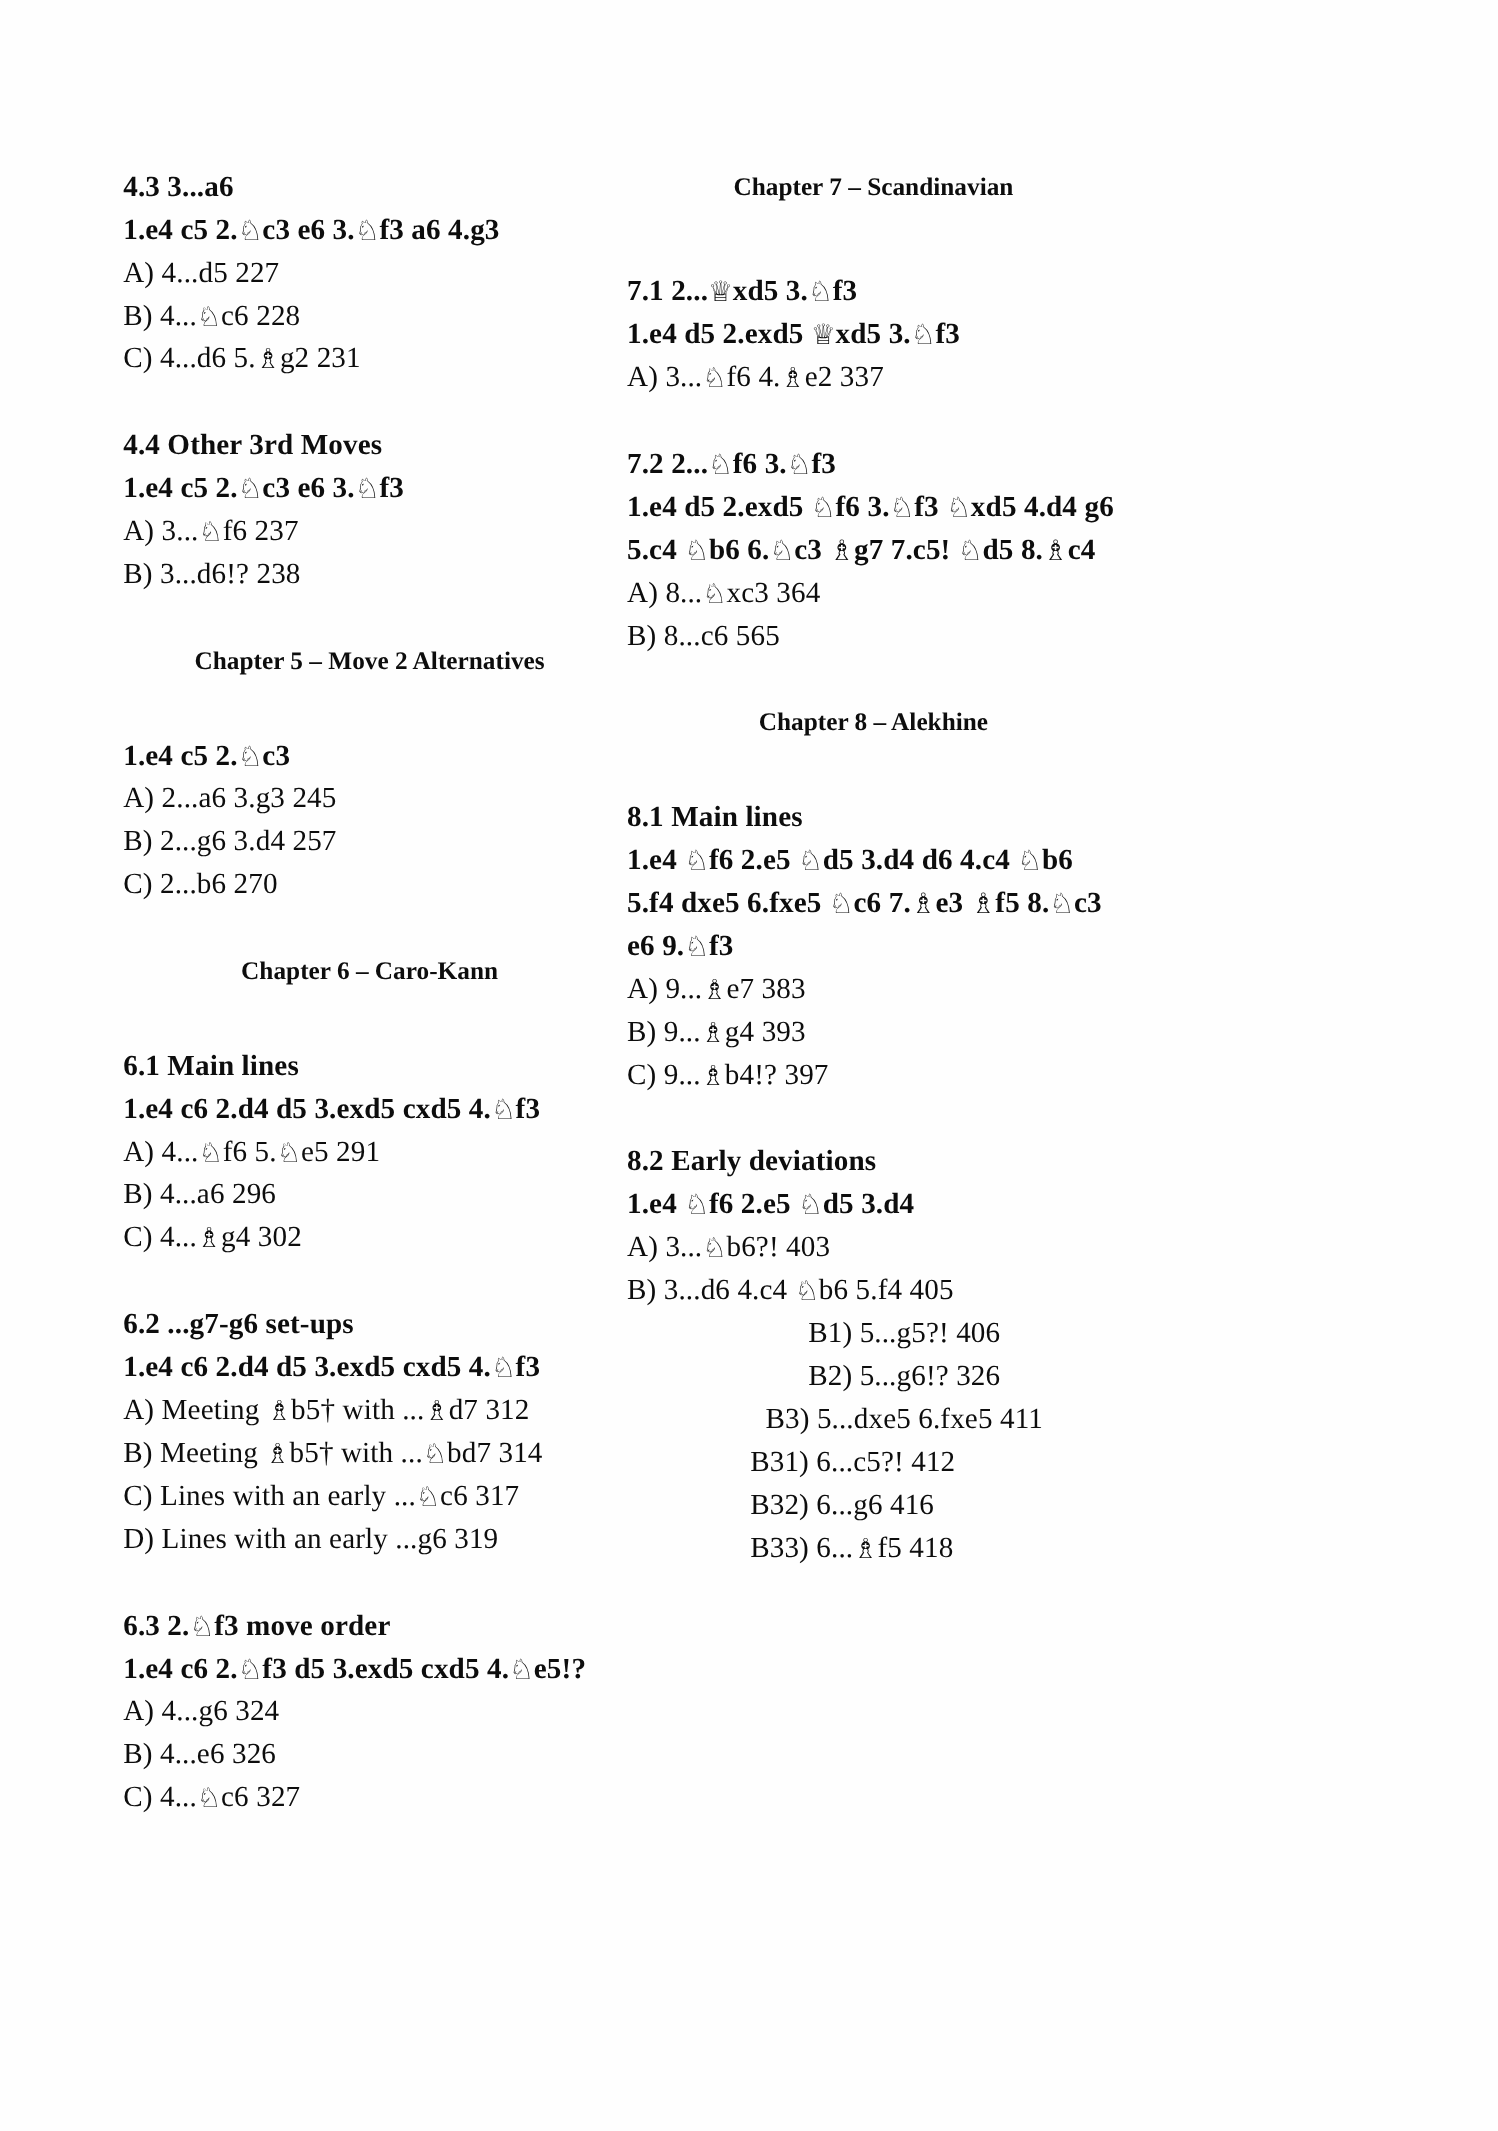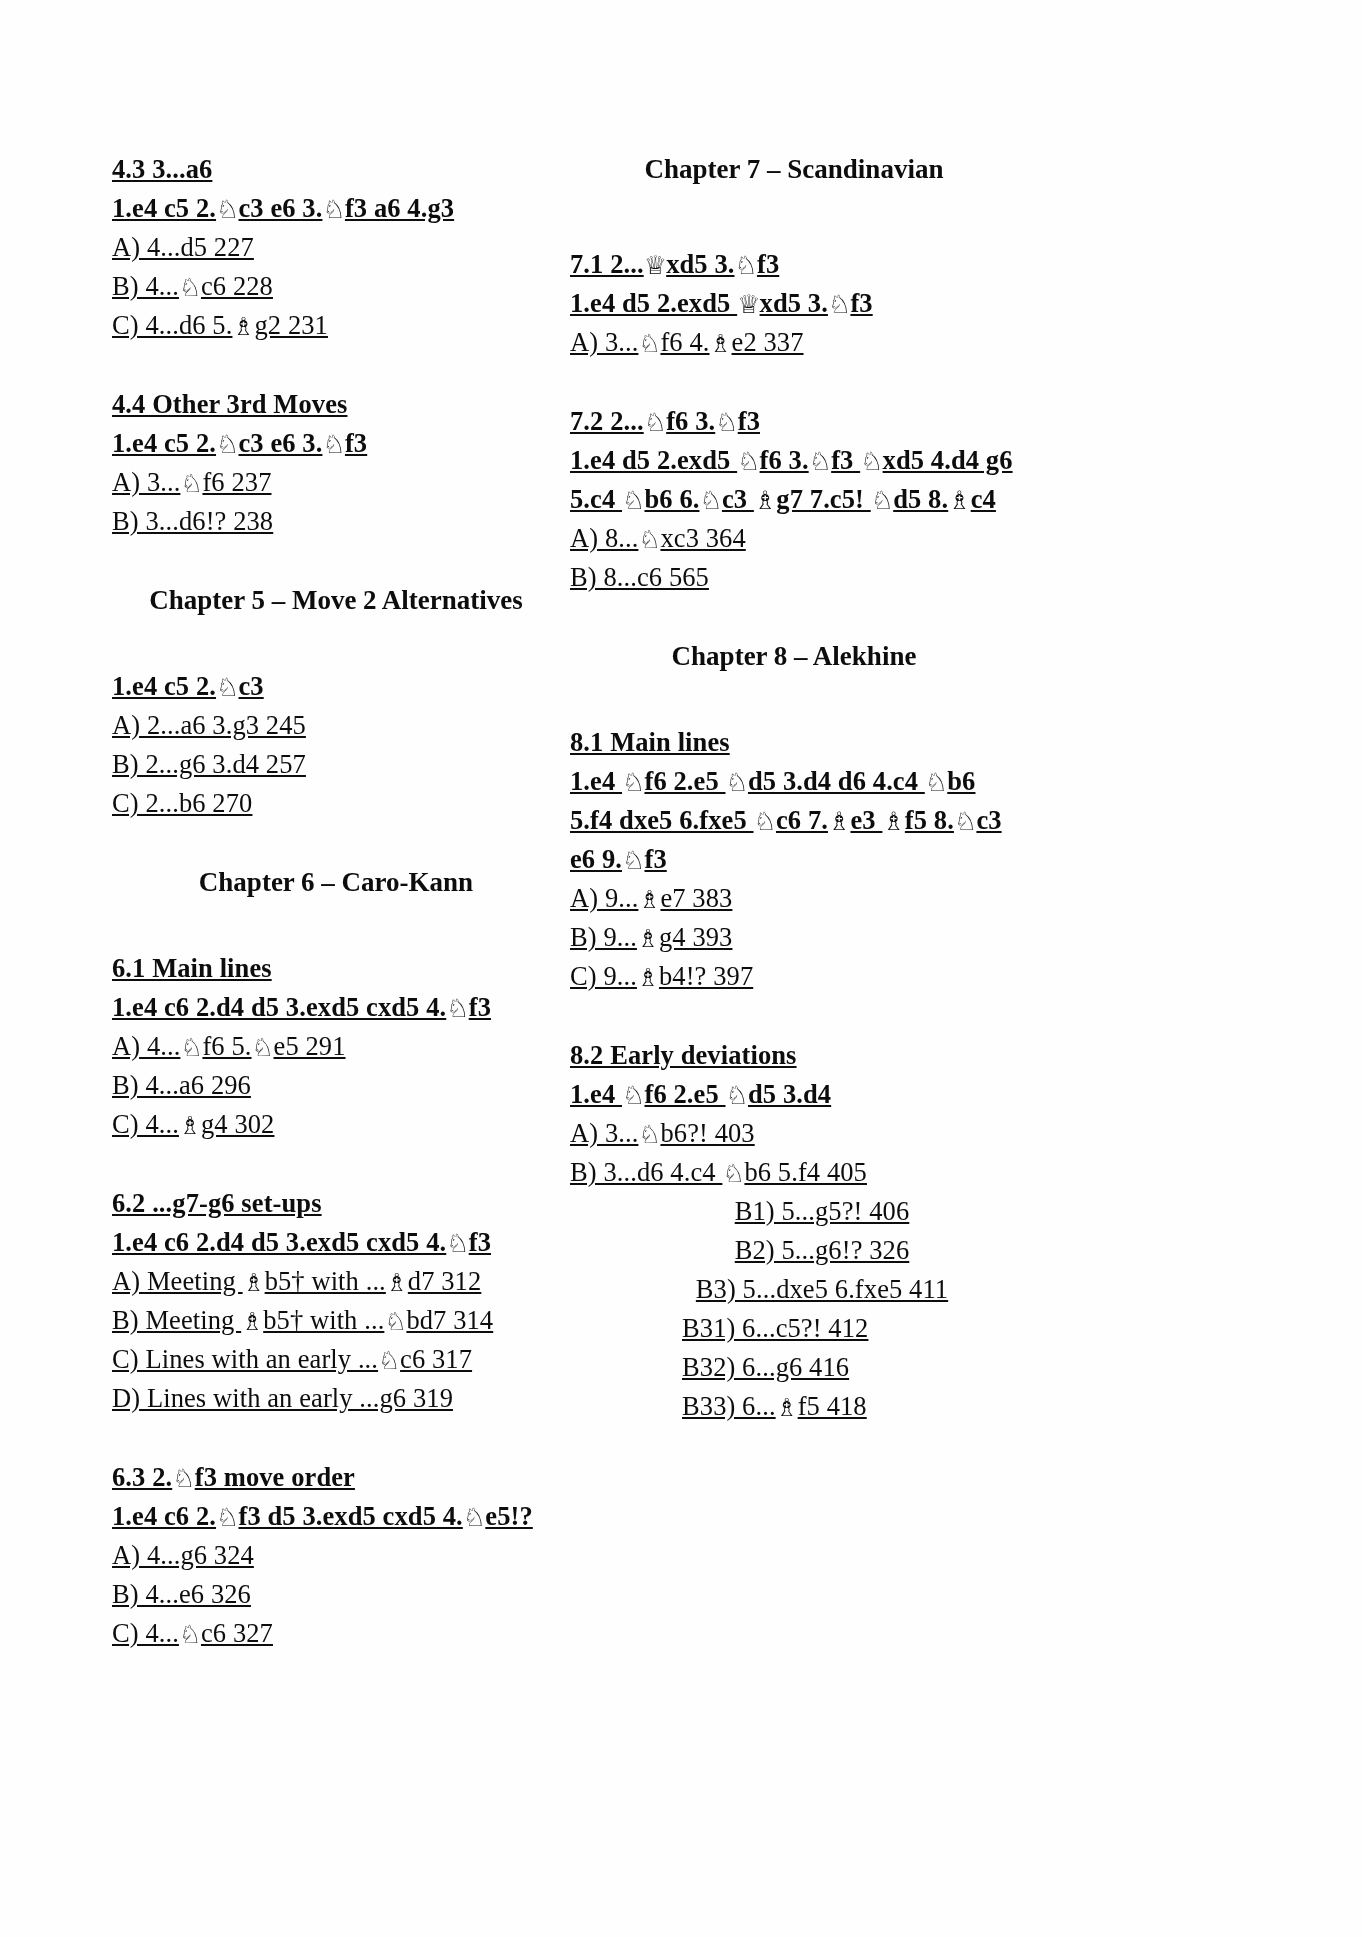--- a/index.html
+++ b/index.html
@@ -36,28 +36,27 @@
   .col-left  { margin-left: 112px; }
   .col-right { margin-left: 10px; }
 
   .blk { margin: 0 0 0 0; }
 
   .line {
     font-size: 26.5px;
     line-height: 39px;
     white-space: nowrap;
     letter-spacing: 0.1px;
-    text-decoration: underline;
   }
   .bold {
     font-weight: bold;
   }
   .chapter {
     font-weight: bold;
-    font-size: 27px;
+    font-size: 23px;
     line-height: 39px;
     text-align: center;
     white-space: nowrap;
   }
   .spacer-md { height: 40px; }
   .spacer-lg { height: 47px; }
   .spacer-xl { height: 56px; }
 
   
   .cp {

